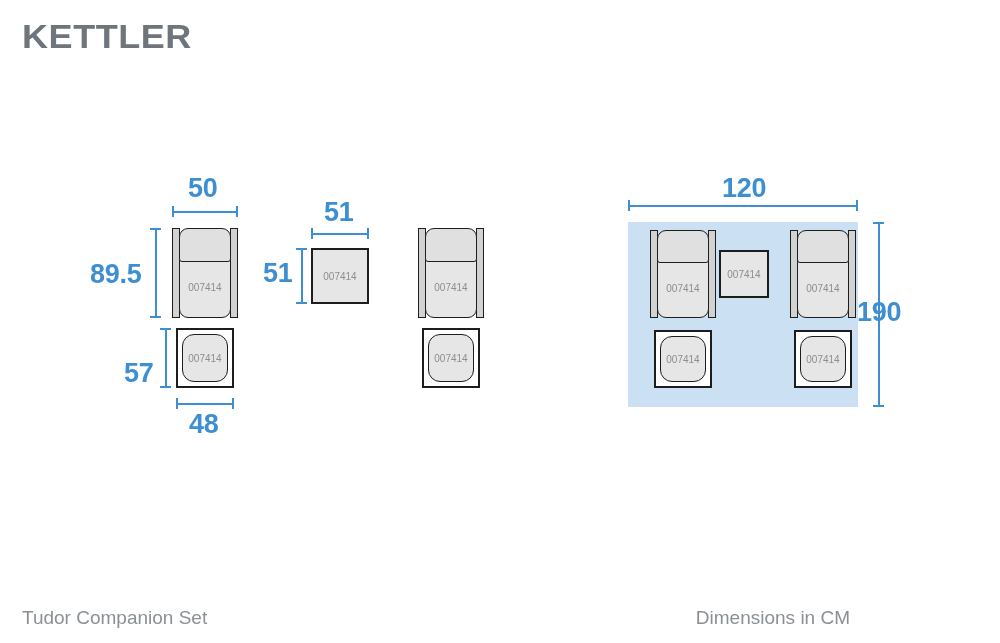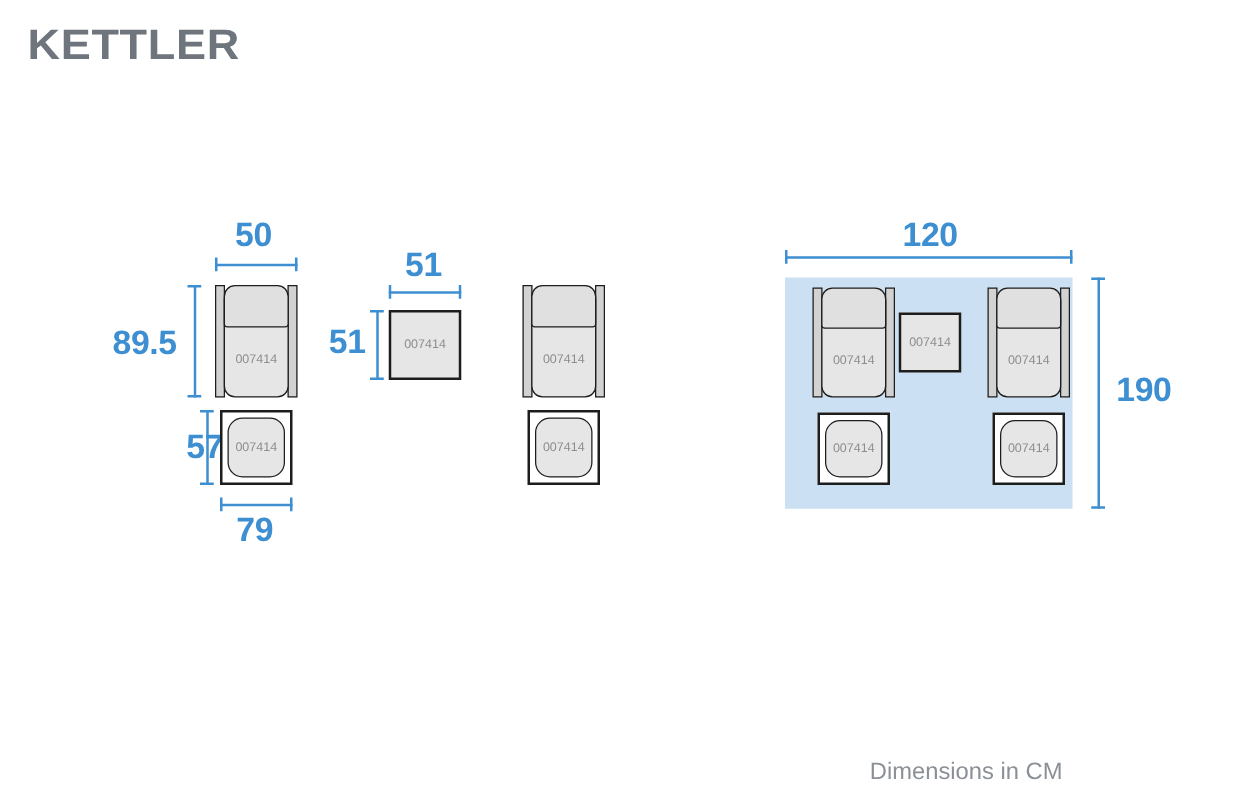--- a/index.html
+++ b/index.html
@@ -114,38 +114,38 @@
   </div>
 
   <div class="chair" style="left:172px;top:228px;width:66px;height:90px;">
     <div class="arm l"></div>
     <div class="arm r"></div>
     <div class="body"></div>
     <div class="back"></div>
     <div class="code">007414</div>
   </div>
 
-  <div class="dim-label" style="left:124px;top:342px;margin-left:25px;">57</div>
+  <div class="dim-label" style="left:124px;top:358px;">57</div>
   <div class="dim-v" style="left:160px;top:328px;height:60px;">
     <div class="bar"></div>
     <div class="tick s"></div>
     <div class="tick e"></div>
   </div>
 
   <div class="ottoman" style="left:176px;top:328px;width:58px;height:60px;">
     <div class="cushion"></div>
     <div class="code">007414</div>
   </div>
 
   <div class="dim-h" style="left:176px;top:398px;width:58px;">
     <div class="bar"></div>
     <div class="tick s"></div>
     <div class="tick e"></div>
   </div>
-  <div class="dim-label" style="left:189px;top:409px;">79</div>
+  <div class="dim-label" style="left:189px;top:409px;">48</div>
 
   <div class="dim-label" style="left:324px;top:197px;">51</div>
   <div class="dim-h" style="left:311px;top:228px;width:58px;">
     <div class="bar"></div>
     <div class="tick s"></div>
     <div class="tick e"></div>
   </div>
 
   <div class="dim-label" style="left:263px;top:258px;">51</div>
   <div class="dim-v" style="left:296px;top:248px;height:56px;">
@@ -176,21 +176,21 @@
     <div class="bar"></div>
     <div class="tick s"></div>
     <div class="tick e"></div>
   </div>
 
   <div class="dim-v" style="left:873px;top:222px;height:185px;">
     <div class="bar"></div>
     <div class="tick s"></div>
     <div class="tick e"></div>
   </div>
-  <div class="dim-label" style="left:893px;top:297px;">190</div>
+  <div class="dim-label" style="left:857px;top:297px;">190</div>
 
   <div class="panel" style="left:628px;top:222px;width:230px;height:185px;"></div>
 
   <div class="chair" style="left:650px;top:230px;width:66px;height:88px;">
     <div class="arm l"></div>
     <div class="arm r"></div>
     <div class="body"></div>
     <div class="back"></div>
     <div class="code">007414</div>
   </div>
@@ -210,15 +210,16 @@
   <div class="ottoman" style="left:654px;top:330px;width:58px;height:58px;">
     <div class="cushion"></div>
     <div class="code">007414</div>
   </div>
 
   <div class="ottoman" style="left:794px;top:330px;width:58px;height:58px;">
     <div class="cushion"></div>
     <div class="code">007414</div>
   </div>
 
+  <div class="caption left">Tudor Companion Set</div>
   <div class="caption right">Dimensions in CM</div>
 
 </div>
 
 </body></html>

